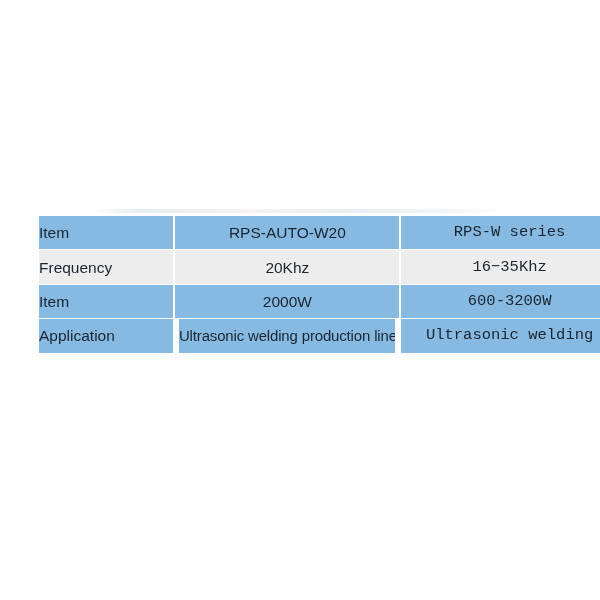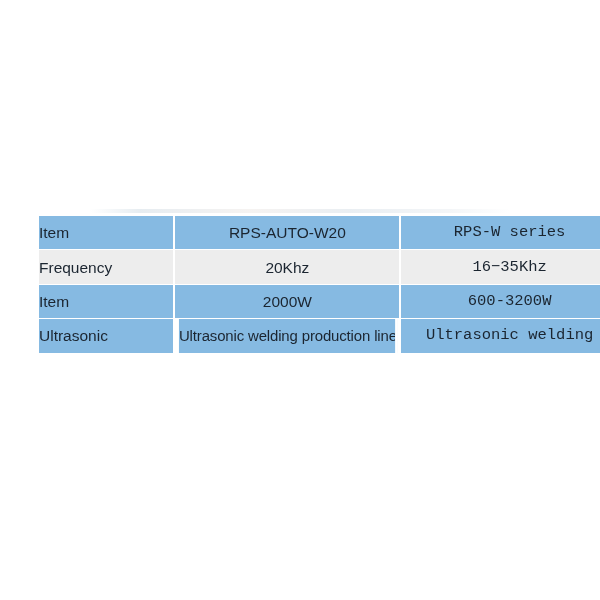--- a/index.html
+++ b/index.html
@@ -124,21 +124,21 @@
       </tr>
 
       <tr class="row-blue">
         <td class="cell-label">Item</td>
         <td class="cell-value">2000W</td>
         <td class="cell-value">600-3200W</td>
       </tr>
 
 
       <tr class="row-blue">
-        <td class="cell-label">Ultrasonic</td>
+        <td class="cell-label">Application</td>
         <td class="cell-value cell-tight">Ultrasonic welding production line</td>
         <td class="cell-value cell-small">Ultrasonic welding</td>
       </tr>
 
     </tbody>
   </table>
 
 </div>
 
 </body></html>

